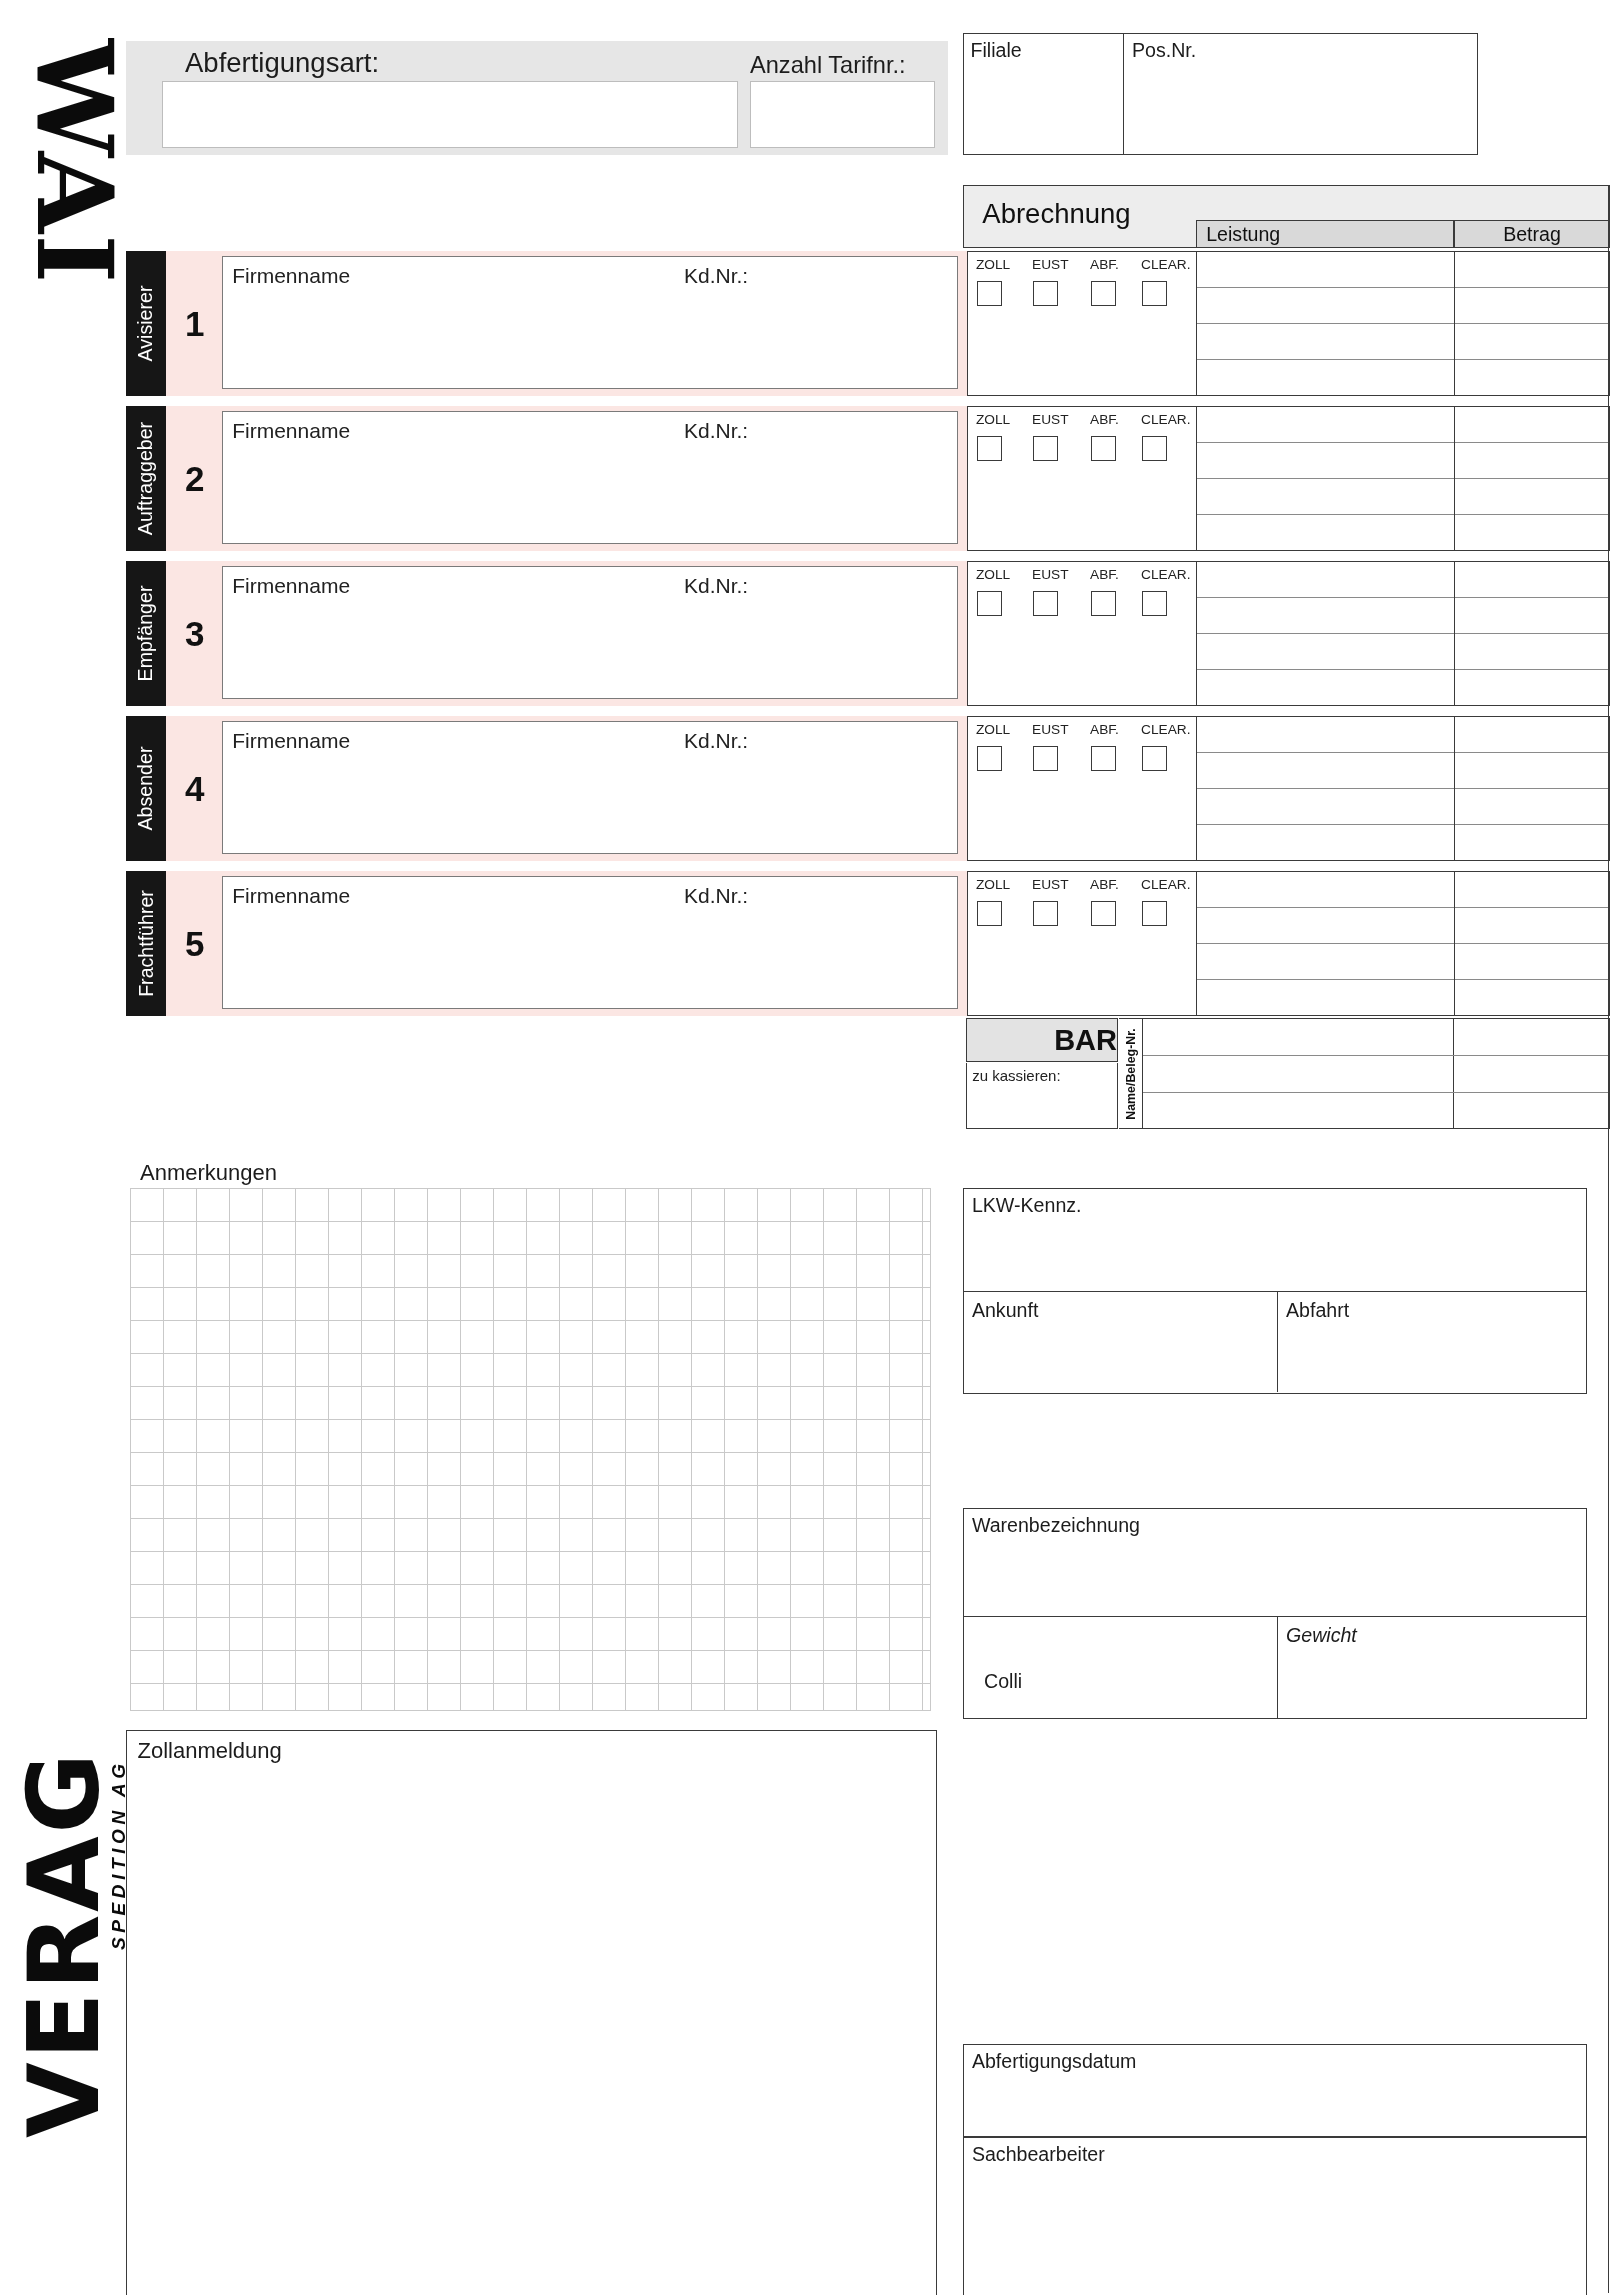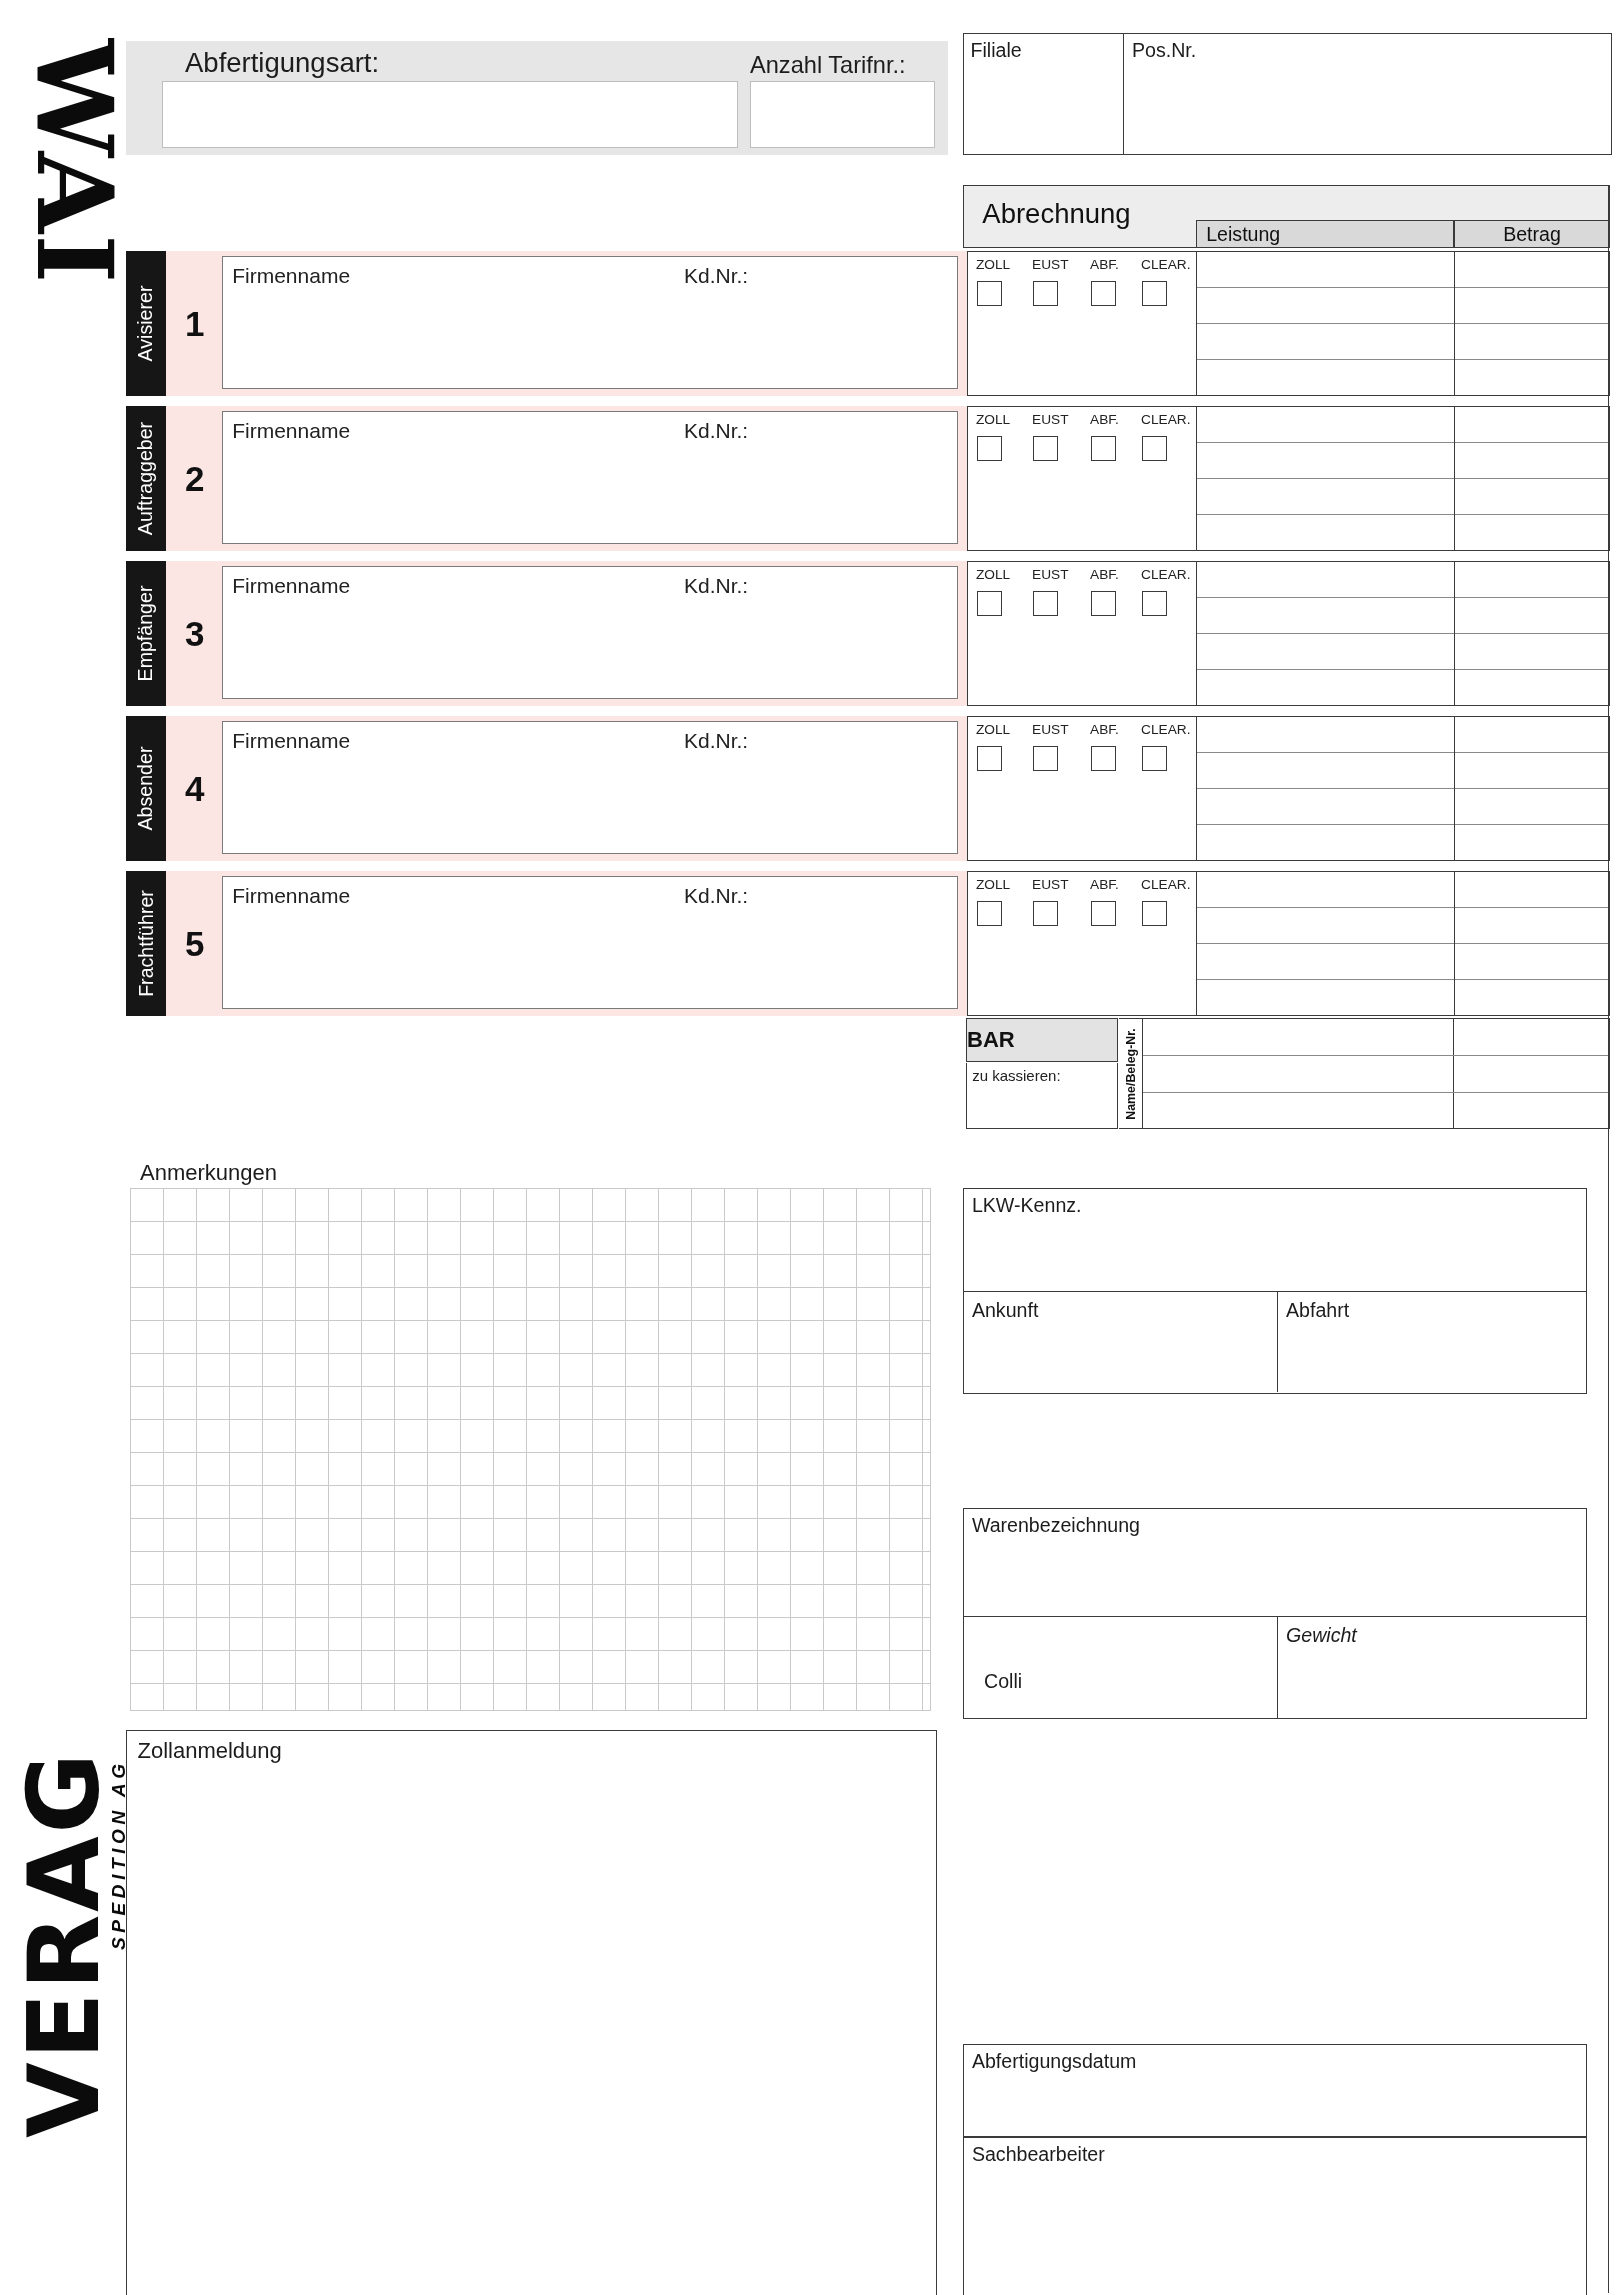--- a/index.html
+++ b/index.html
@@ -19,21 +19,21 @@
        line-height:25px;letter-spacing:4.6px;color:#0b0b0b;white-space:nowrap;}
 
   
   .hdr{left:126px;top:41px;width:822px;height:114px;background:#e6e6e6;}
   .hdr-label{left:185px;top:47px;font-size:27.5px;color:#1c1c1c;}
   .inp{background:#fff;border:0.7px solid #bdbdbd;}
   .abfert-input{left:162px;top:81px;width:576px;height:67px;}
   .tarif-label{left:750px;top:52px;font-size:23.6px;color:#1c1c1c;}
   .tarif-input{left:750px;top:81px;width:185px;height:67px;}
 
-  .filiale-box{left:963px;top:33px;width:649px;height:122px;background:#fff;border:1.3px solid #3a3a3a;}
+  .filiale-box{left:963px;top:33px;width:515px;height:122px;background:#fff;border:1.3px solid #3a3a3a;}
   .filiale-div{left:159px;top:0;width:1.3px;height:120px;background:#3a3a3a;}
   .box-label{font-size:19.6px;color:#1c1c1c;}
 
   
   .abr-header{left:963px;top:185px;width:647px;height:63px;background:#ededed;border:1.3px solid #3a3a3a;}
   .abr-title{left:18.3px;top:11.8px;font-size:27.5px;color:#111;}
   .cell-l{left:232px;top:34px;width:258px;height:27px;background:#d9d9d9;
           border:1.3px solid #3a3a3a;border-bottom:none;font-size:19.6px;line-height:26px;padding-left:9.2px;}
   .cell-b{left:490px;top:34px;right:0;height:27px;background:#d9d9d9;
           border:1.3px solid #3a3a3a;border-bottom:none;border-right:none;
@@ -53,21 +53,21 @@
   .abrrow{left:841px;top:0;width:643px;height:145px;background:#fff;border:1.3px solid #3a3a3a;}
   .checks{left:0;top:0;width:228px;height:100%;}
   .chklabel{font-size:13.7px;color:#222;top:5.2px;}
   .chkbox{width:25px;height:25px;border:1.3px solid #3a3a3a;background:#fff;top:29px;}
   .lcol{left:228px;top:0;width:258px;height:100%;border-left:1.3px solid #3a3a3a;}
   .bcol{left:486px;top:0;right:0;height:100%;border-left:1.3px solid #3a3a3a;}
   .hl{position:absolute;left:0;right:0;height:0.7px;background:#8a8a8a;}
 
   
   .bar-head{left:966px;top:1018px;width:152px;height:44px;background:#e3e3e3;
-            border:1.3px solid #3a3a3a;text-align:left;font-weight:bold;font-size:22px;line-height:42px;}
+            border:1.3px solid #3a3a3a;text-align:right;font-weight:bold;font-size:29px;line-height:42px;}
   .bar-kass{left:966px;top:1063px;width:152px;height:66px;background:#fff;
             border:1.3px solid #3a3a3a;border-top:none;}
   .kass-label{left:5.2px;top:3.9px;font-size:15px;color:#222;}
   .name-beleg{left:1119px;top:1018px;width:23.6px;height:111px;border:1.3px solid #3a3a3a;border-left:none;
               display:flex;align-items:center;justify-content:center;background:#fff;}
   .vtext-sm{transform:rotate(-90deg);white-space:nowrap;font-size:12.4px;font-weight:bold;color:#111;}
   .bar-lines{left:1143px;top:1018px;width:467px;height:111px;border:1.3px solid #3a3a3a;border-left:none;background:#fff;}
   .bar-bdiv{left:310px;top:0;width:1.3px;height:100%;background:#3a3a3a;}
 
   

